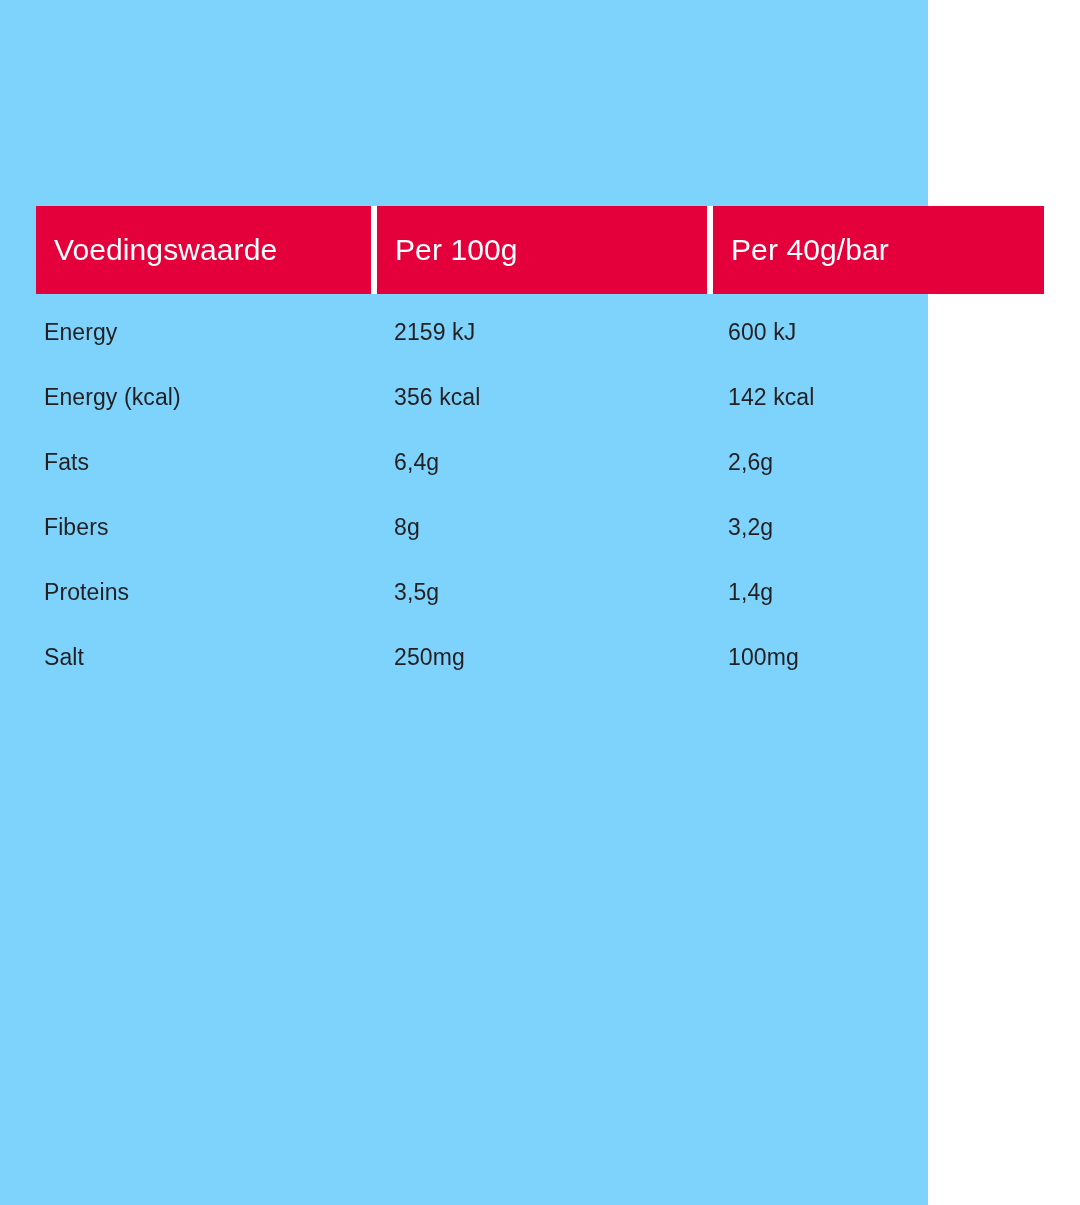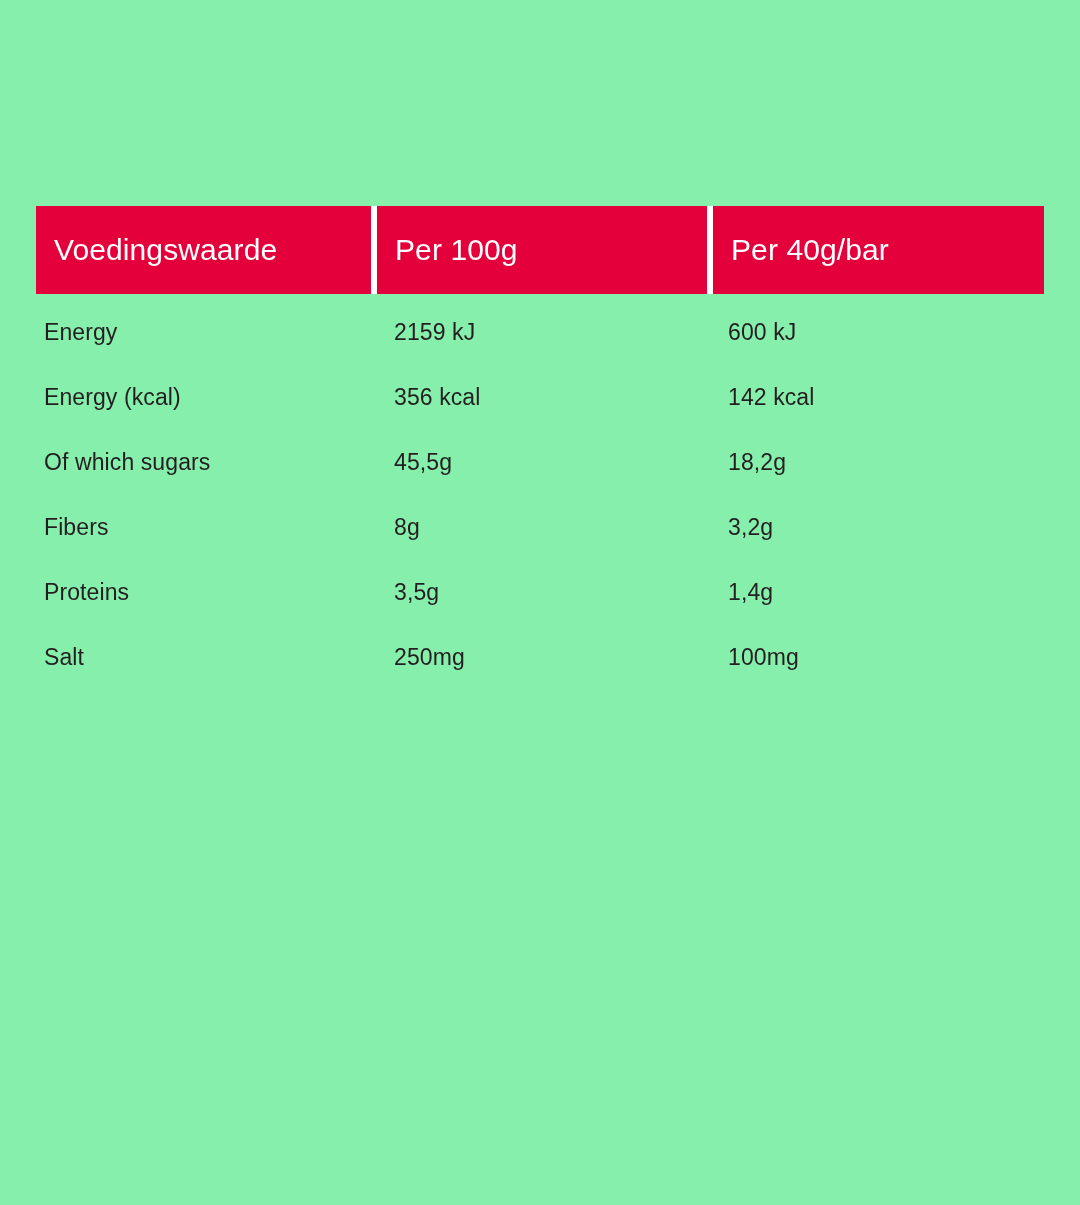--- a/index.html
+++ b/index.html
@@ -12,23 +12,23 @@
     height: 1205px;
     font-family: "Liberation Sans", sans-serif;
     color: #231f20;
     position: relative;
     overflow: hidden;
   }
   .sheet {
     position: absolute;
     left: 0;
     top: 0;
-    width: 1080px;
+    width: 928px;
     height: 1205px;
-    background: #86efac;
+    background: #7dd3fc;
   }
   .nutrition-table {
     position: absolute;
     left: 36px;
     top: 206px;
     width: 1008px;
     border-collapse: collapse;
     table-layout: fixed;
   }
   .nutrition-table col.c0 { width: 338px; }
@@ -96,23 +96,23 @@
         <td class="label">Energy</td>
         <td class="v1">2159 kJ</td>
         <td class="v2">600 kJ</td>
       </tr>
       <tr>
         <td class="label">Energy (kcal)</td>
         <td class="v1">356 kcal</td>
         <td class="v2">142 kcal</td>
       </tr>
       <tr>
-        <td class="label">Of which sugars</td>
-        <td class="v1">45,5g</td>
-        <td class="v2">18,2g</td>
+        <td class="label">Fats</td>
+        <td class="v1">6,4g</td>
+        <td class="v2">2,6g</td>
       </tr>
       <tr>
         <td class="label">Fibers</td>
         <td class="v1">8g</td>
         <td class="v2">3,2g</td>
       </tr>
       <tr>
         <td class="label">Proteins</td>
         <td class="v1">3,5g</td>
         <td class="v2">1,4g</td>

